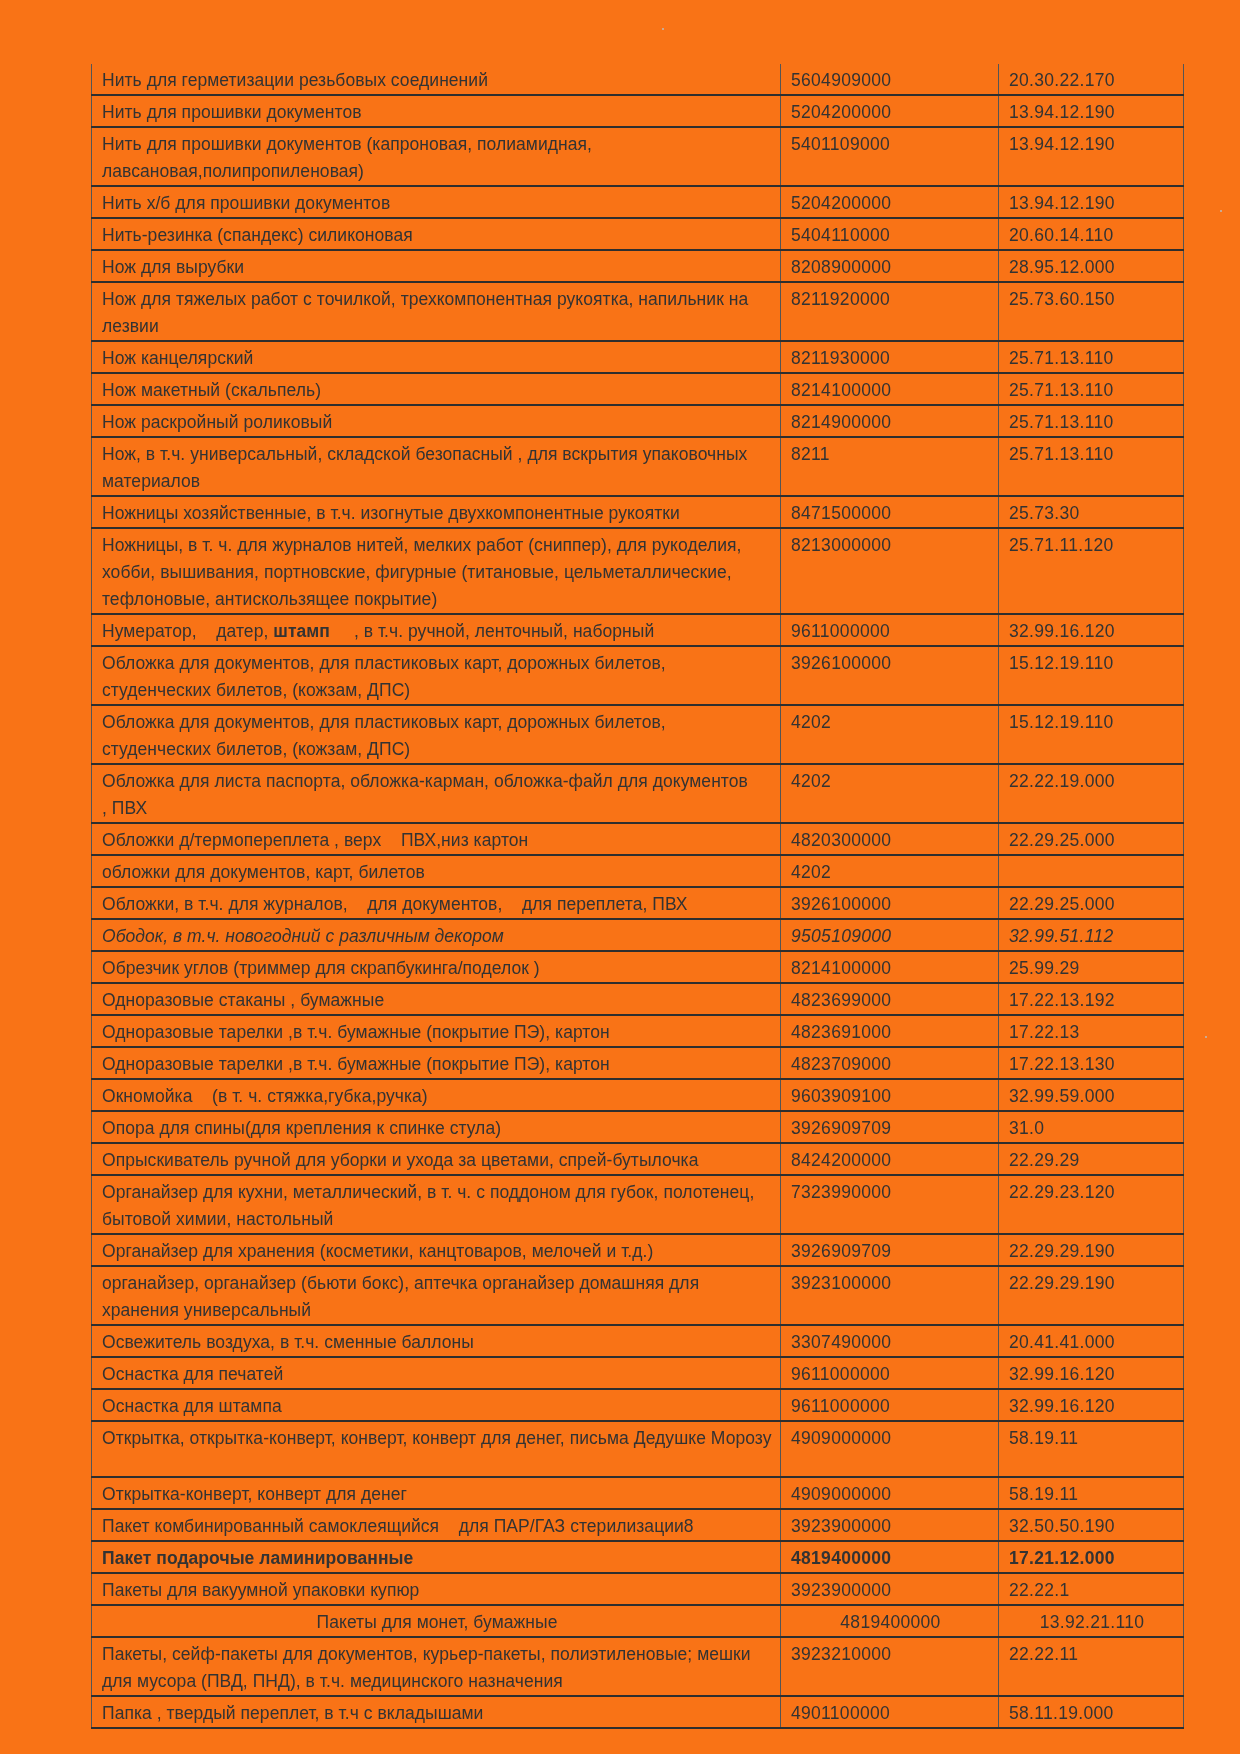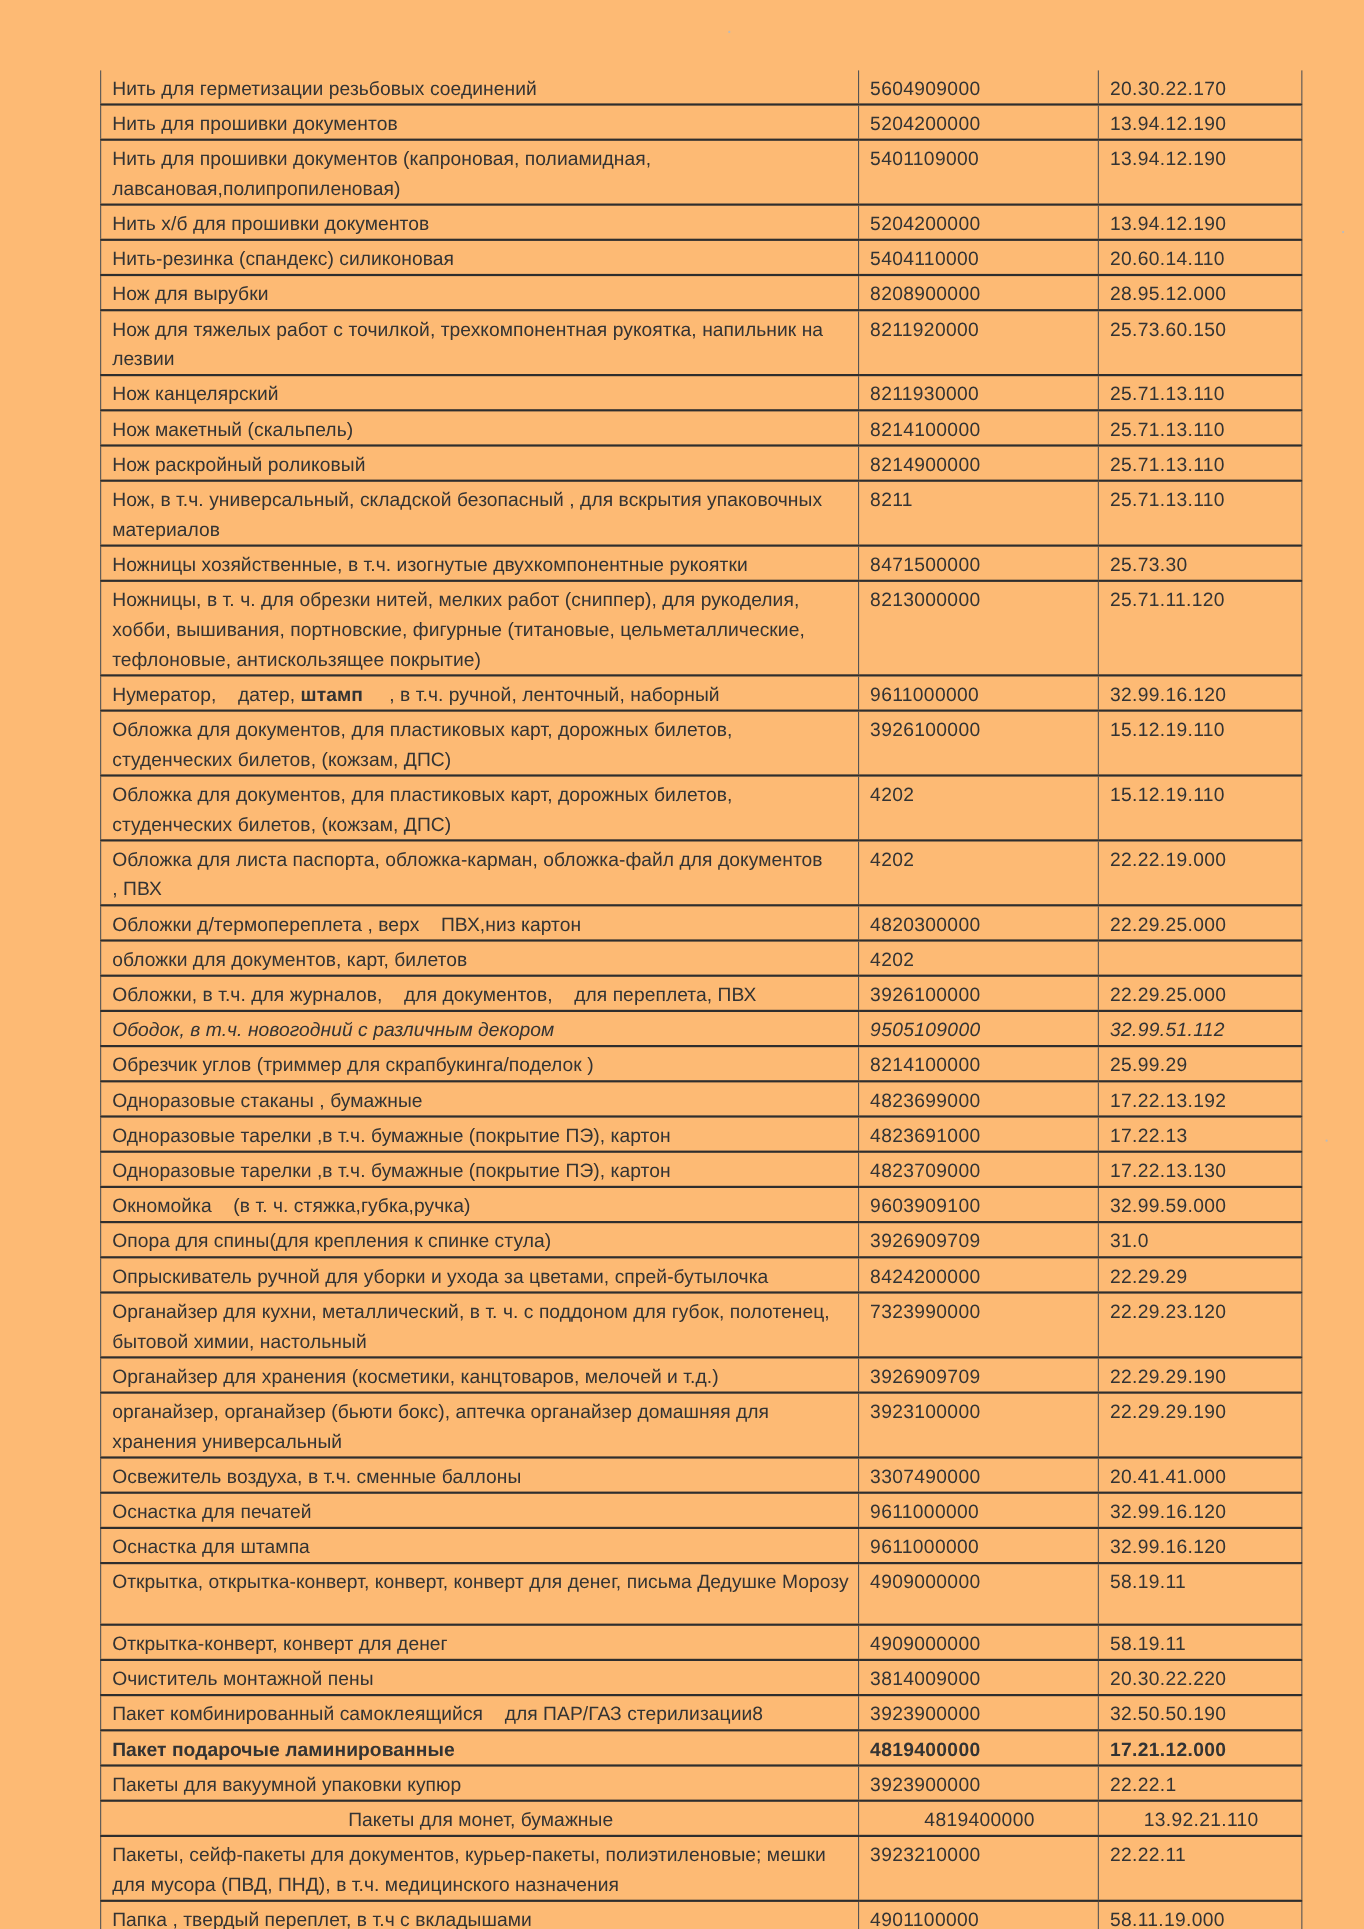--- a/index.html
+++ b/index.html
@@ -1,17 +1,17 @@
 <!DOCTYPE html>
 <html><head>
 <meta charset="utf-8">
 <style>
   html, body { margin: 0; padding: 0; background: #ffffff; }
   body { width: 1240px; height: 1754px; position: relative; overflow: hidden; font-family: "Liberation Sans", "DejaVu Sans", sans-serif; color: #2a2a2a; }
-  .page { position: absolute; left: 0; top: 0; width: 1240px; height: 1754px; background: #fdba74; }
+  .page { position: absolute; left: 0; top: 0; width: 1240px; height: 1754px; background: #f97316; }
   table.goods { position: absolute; left: 91px; top: 64px; width: 1092px; border-collapse: collapse; table-layout: fixed; }
   table.goods col.c1 { width: 689px; }
   table.goods col.c2 { width: 218px; }
   table.goods col.c3 { width: 185px; }
   table.goods td {
     border-left: 1px solid #555;
     border-right: 1px solid #555;
     border-bottom: 2px solid #2e2e2e;
     vertical-align: top;
     padding: 3px 8px 0 10px;
@@ -90,21 +90,21 @@
           <td class="name" style="white-space: pre-wrap;">Нож, в т.ч. универсальный, складской безопасный , для вскрытия упаковочных материалов</td>
           <td class="code">8211</td>
           <td class="okpd">25.71.13.110</td>
         </tr>
         <tr style="height: 28.6px;">
           <td class="name" style="white-space: pre-wrap;">Ножницы хозяйственные, в т.ч. изогнутые двухкомпонентные рукоятки</td>
           <td class="code">8471500000</td>
           <td class="okpd">25.73.30</td>
         </tr>
         <tr style="height: 83.8px;">
-          <td class="name" style="white-space: pre-wrap;">Ножницы, в т. ч. для обрезки нитей, мелких работ (сниппер), для рукоделия, хобби, вышивания, портновские, фигурные (титановые, цельметаллические, тефлоновые, антискользящее покрытие)</td>
+          <td class="name" style="white-space: pre-wrap;">Ножницы, в т. ч. для журналов нитей, мелких работ (сниппер), для рукоделия, хобби, вышивания, портновские, фигурные (титановые, цельметаллические, тефлоновые, антискользящее покрытие)</td>
           <td class="code">8213000000</td>
           <td class="okpd">25.71.11.120</td>
         </tr>
         <tr style="height: 28.6px;">
           <td class="name"><span style="white-space: pre;">Нумератор,    датер, </span><span class="bold" style="white-space: pre;">штамп</span><span style="white-space: pre; padding-left: 24px;">, в т.ч. ручной, ленточный, наборный</span></td>
           <td class="code">9611000000</td>
           <td class="okpd">32.99.16.120</td>
         </tr>
         <tr style="height: 56.2px;">
           <td class="name" style="white-space: pre-wrap;">Обложка для документов, для пластиковых карт, дорожных билетов, студенческих билетов, (кожзам, ДПС)</td>
@@ -208,25 +208,20 @@
         </tr>
         <tr style="height: 56.2px;">
           <td class="name" style="white-space: pre-wrap;">Открытка, открытка-конверт, конверт, конверт для денег, письма Дедушке Морозу</td>
           <td class="code">4909000000</td>
           <td class="okpd">58.19.11</td>
         </tr>
         <tr style="height: 28.6px;">
           <td class="name" style="white-space: pre-wrap;">Открытка-конверт, конверт для денег</td>
           <td class="code">4909000000</td>
           <td class="okpd">58.19.11</td>
-        </tr>
-        <tr style="height: 28.6px;">
-          <td class="name" style="white-space: pre-wrap;">Очиститель монтажной пены</td>
-          <td class="code">3814009000</td>
-          <td class="okpd">20.30.22.220</td>
         </tr>
         <tr style="height: 28.6px;">
           <td class="name" style="white-space: pre-wrap;">Пакет комбинированный самоклеящийся    для ПАР/ГАЗ стерилизации8</td>
           <td class="code">3923900000</td>
           <td class="okpd">32.50.50.190</td>
         </tr>
         <tr style="height: 28.6px; font-weight: bold;">
           <td class="name" style="white-space: pre-wrap;">Пакет подарочые ламинированные</td>
           <td class="code">4819400000</td>
           <td class="okpd">17.21.12.000</td>

